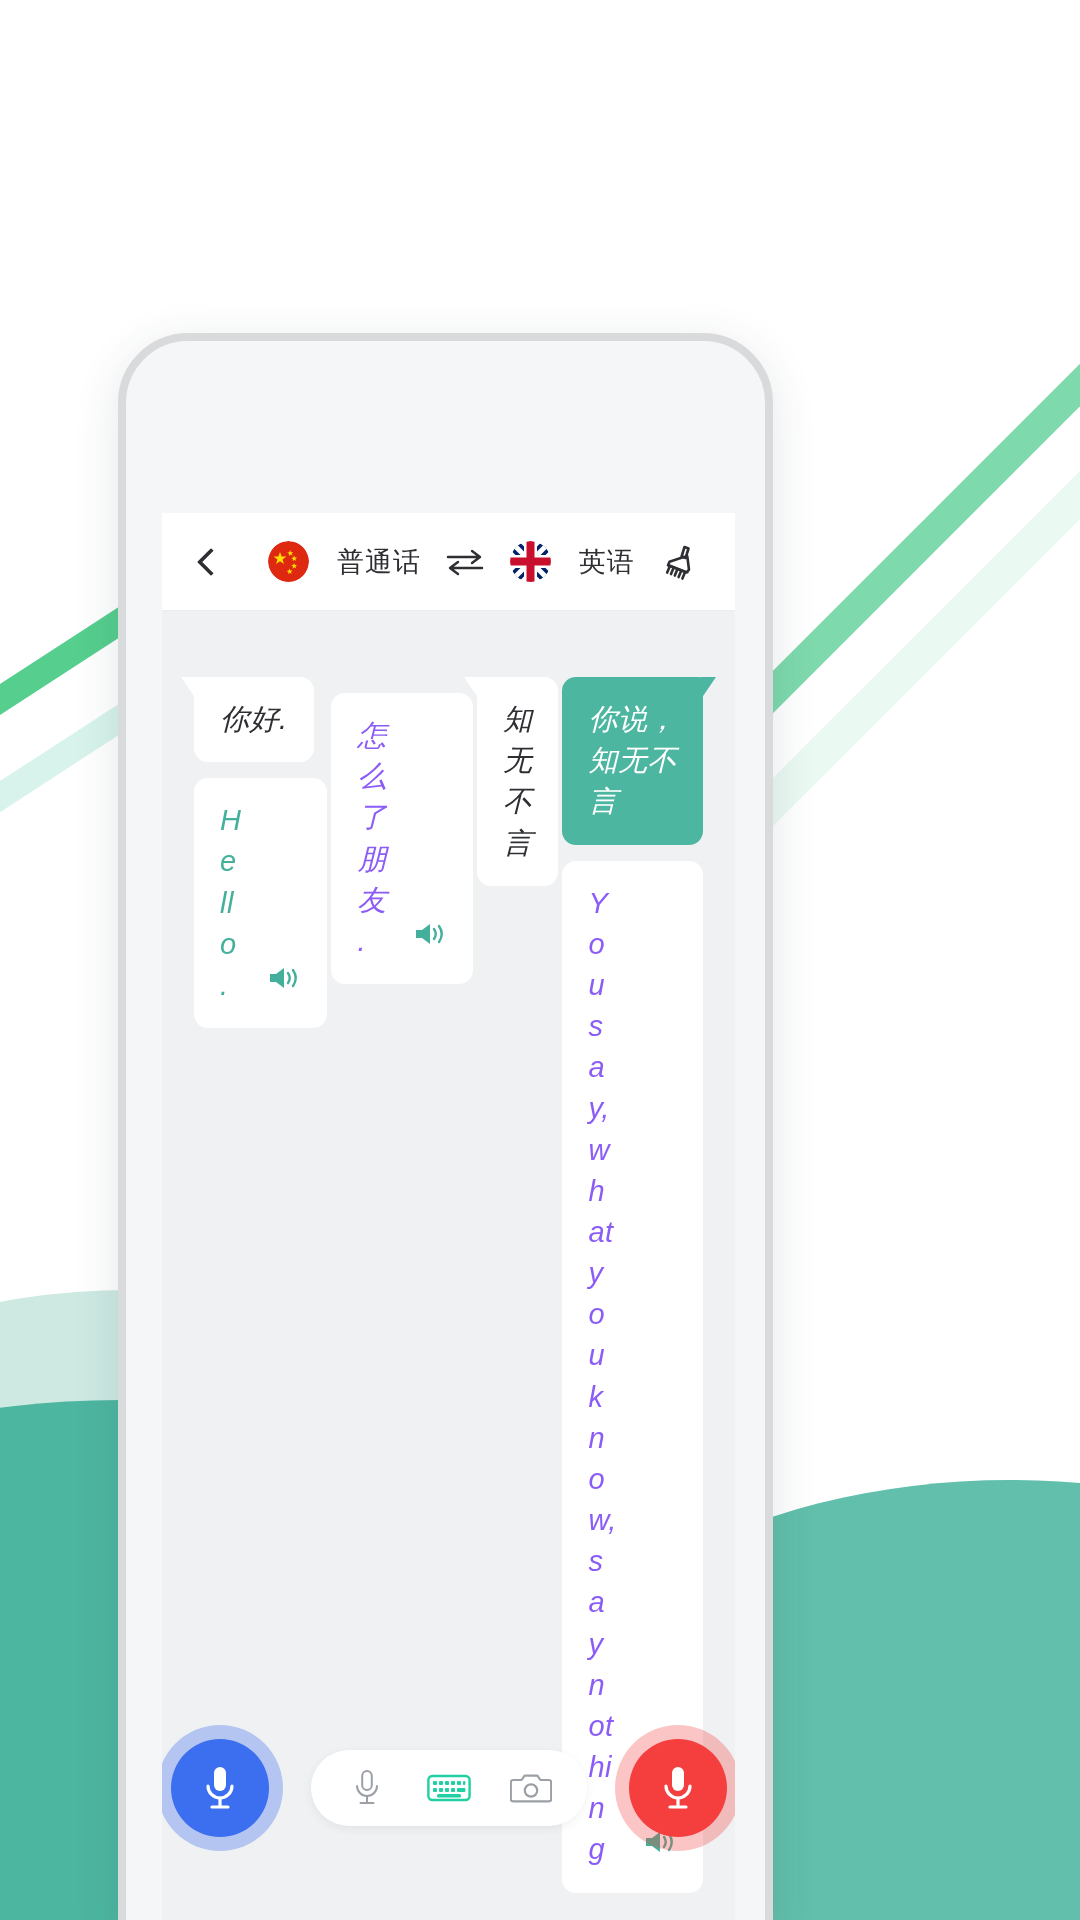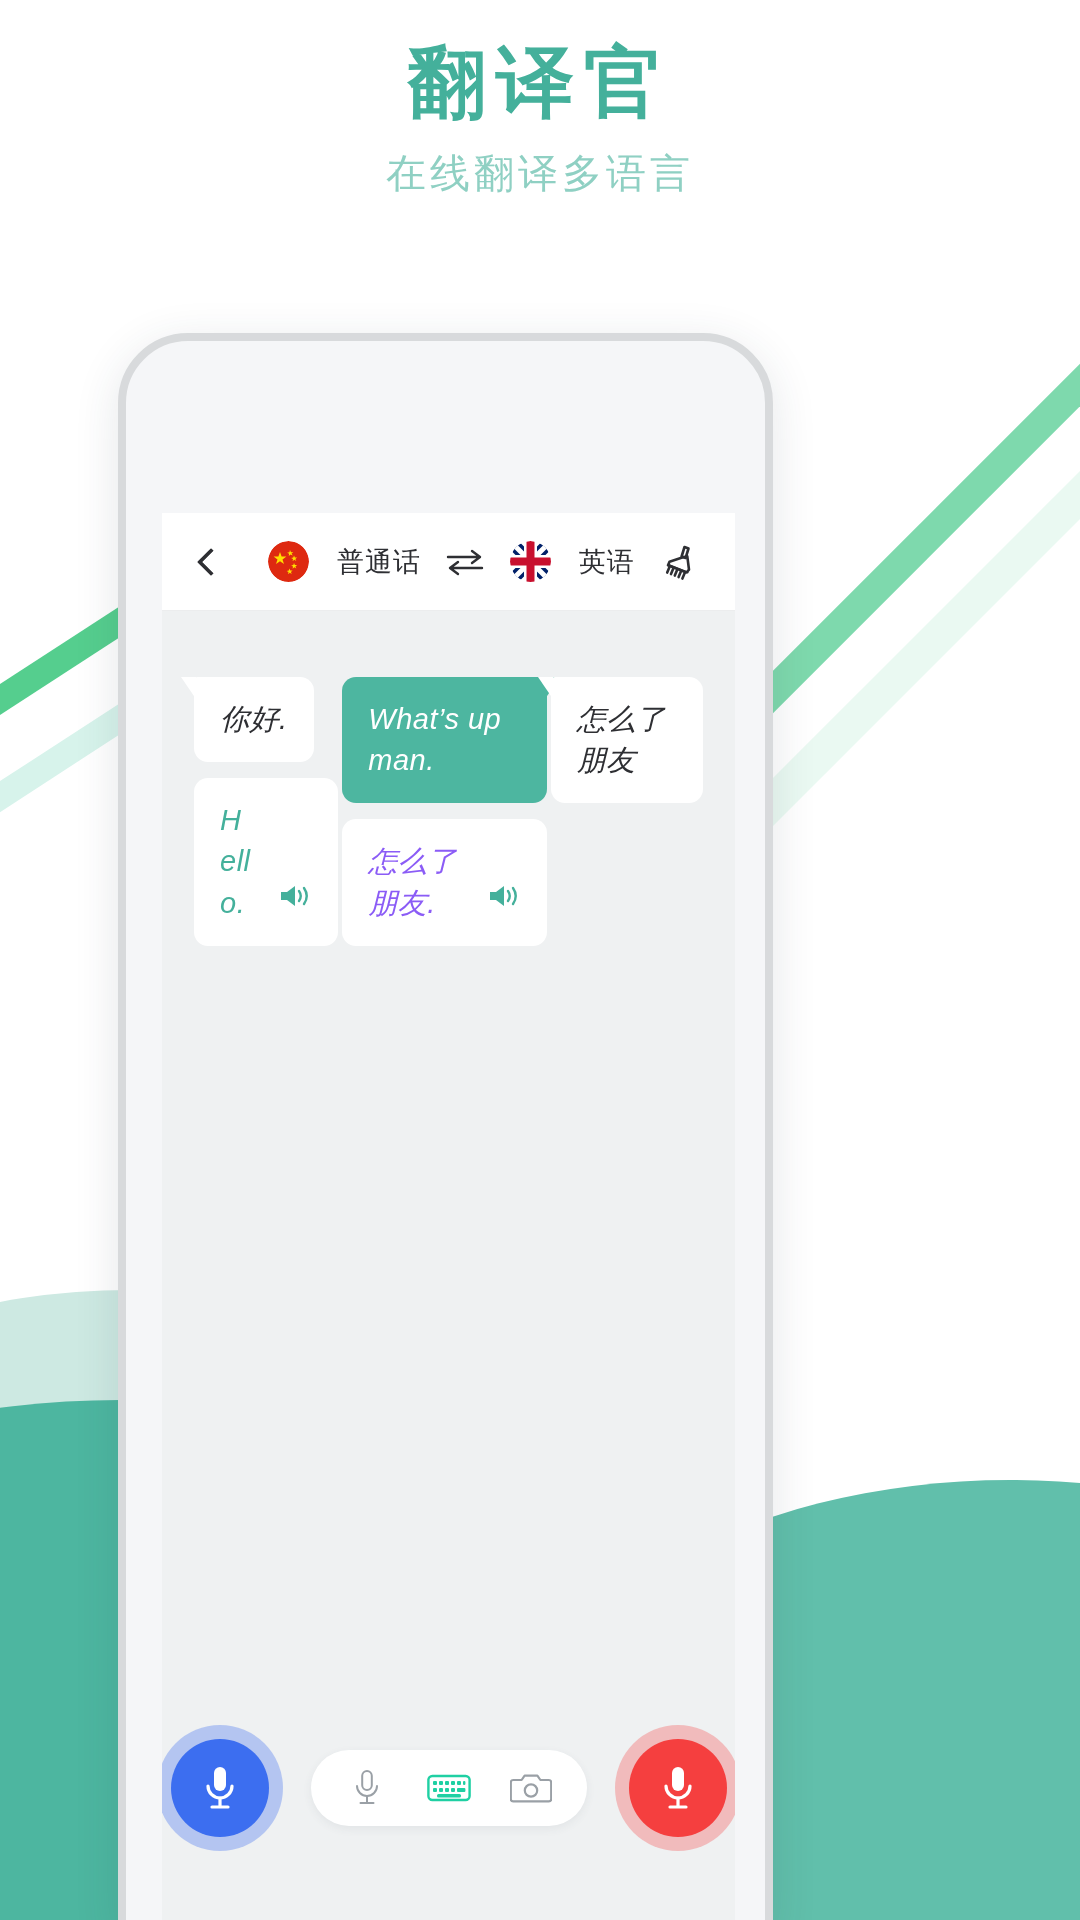--- a/index.html
+++ b/index.html
@@ -274,24 +274,20 @@
   <div class="bg-layer">
     <div class="stripe stripe-tr-solid"></div>
     <div class="stripe stripe-tr-pale"></div>
     <div class="stripe stripe-l-solid"></div>
     <div class="stripe stripe-l-pale"></div>
     <div class="wave-bl-pale"></div>
     <div class="wave-bl-solid"></div>
     <div class="wave-br-solid"></div>
   </div>
 
-  <div class="hero">
-    <div class="hero-title">翻译官</div>
-    <div class="hero-sub">在线翻译多语言</div>
-  </div>
 
   <div class="phone">
     <div class="side-btn left-a"></div>
     <div class="side-btn left-b"></div>
     <div class="side-btn left-c"></div>
     <div class="side-btn right-a"></div>
 
     <div class="screen">
 
       <div class="topbar">
@@ -375,41 +371,53 @@
               <svg width="34" height="28" viewBox="0 0 34 28">
                 <path d="M3 10 H9 L17 4 V24 L9 18 H3 Z" fill="#44B09B"></path>
                 <path d="M21 9 Q24.5 14 21 19" fill="none" stroke="#44B09B" stroke-width="2.4" stroke-linecap="round"></path>
                 <path d="M26 6 Q31.5 14 26 22" fill="none" stroke="#44B09B" stroke-width="2.4" stroke-linecap="round"></path>
               </svg>
             </span>
           </div>
         </div>
 
         <div class="msg-group right">
-          <div class="bubble src-right">
-            <span>What’s up man.</span>
-          </div>
           <div class="bubble trans-right">
             <span class="txt">怎么了朋友.</span>
             <span class="spk">
               <svg width="34" height="28" viewBox="0 0 34 28">
                 <path d="M3 10 H9 L17 4 V24 L9 18 H3 Z" fill="#44B09B"></path>
                 <path d="M21 9 Q24.5 14 21 19" fill="none" stroke="#44B09B" stroke-width="2.4" stroke-linecap="round"></path>
                 <path d="M26 6 Q31.5 14 26 22" fill="none" stroke="#44B09B" stroke-width="2.4" stroke-linecap="round"></path>
               </svg>
             </span>
           </div>
         </div>
 
         <div class="msg-group left">
           <div class="bubble src-left">
-            <span>怎么了朋友</span>
-          </div>
-        </div>
-
+            <span>知无不言</span>
+          </div>
+        </div>
+
+        <div class="msg-group right">
+          <div class="bubble src-right">
+            <span>你说，知无不言</span>
+          </div>
+          <div class="bubble trans-right">
+            <span class="txt">You say, what you know, say nothing</span>
+            <span class="spk">
+              <svg width="34" height="28" viewBox="0 0 34 28">
+                <path d="M3 10 H9 L17 4 V24 L9 18 H3 Z" fill="#44B09B"></path>
+                <path d="M21 9 Q24.5 14 21 19" fill="none" stroke="#44B09B" stroke-width="2.4" stroke-linecap="round"></path>
+                <path d="M26 6 Q31.5 14 26 22" fill="none" stroke="#44B09B" stroke-width="2.4" stroke-linecap="round"></path>
+              </svg>
+            </span>
+          </div>
+        </div>
 
       </div>
 
       <div class="controls">
 
         <div class="mic-big blue">
           <svg width="40" height="52" viewBox="0 0 40 52">
             <rect x="14" y="5" width="12" height="24" rx="6" fill="#FFFFFF"></rect>
             <path d="M8 24 a12 12 0 0 0 24 0" fill="none" stroke="#FFFFFF" stroke-width="3.2" stroke-linecap="round"></path>
             <path d="M20 36 V44 M12 45 H28" fill="none" stroke="#FFFFFF" stroke-width="3.2" stroke-linecap="round"></path>

